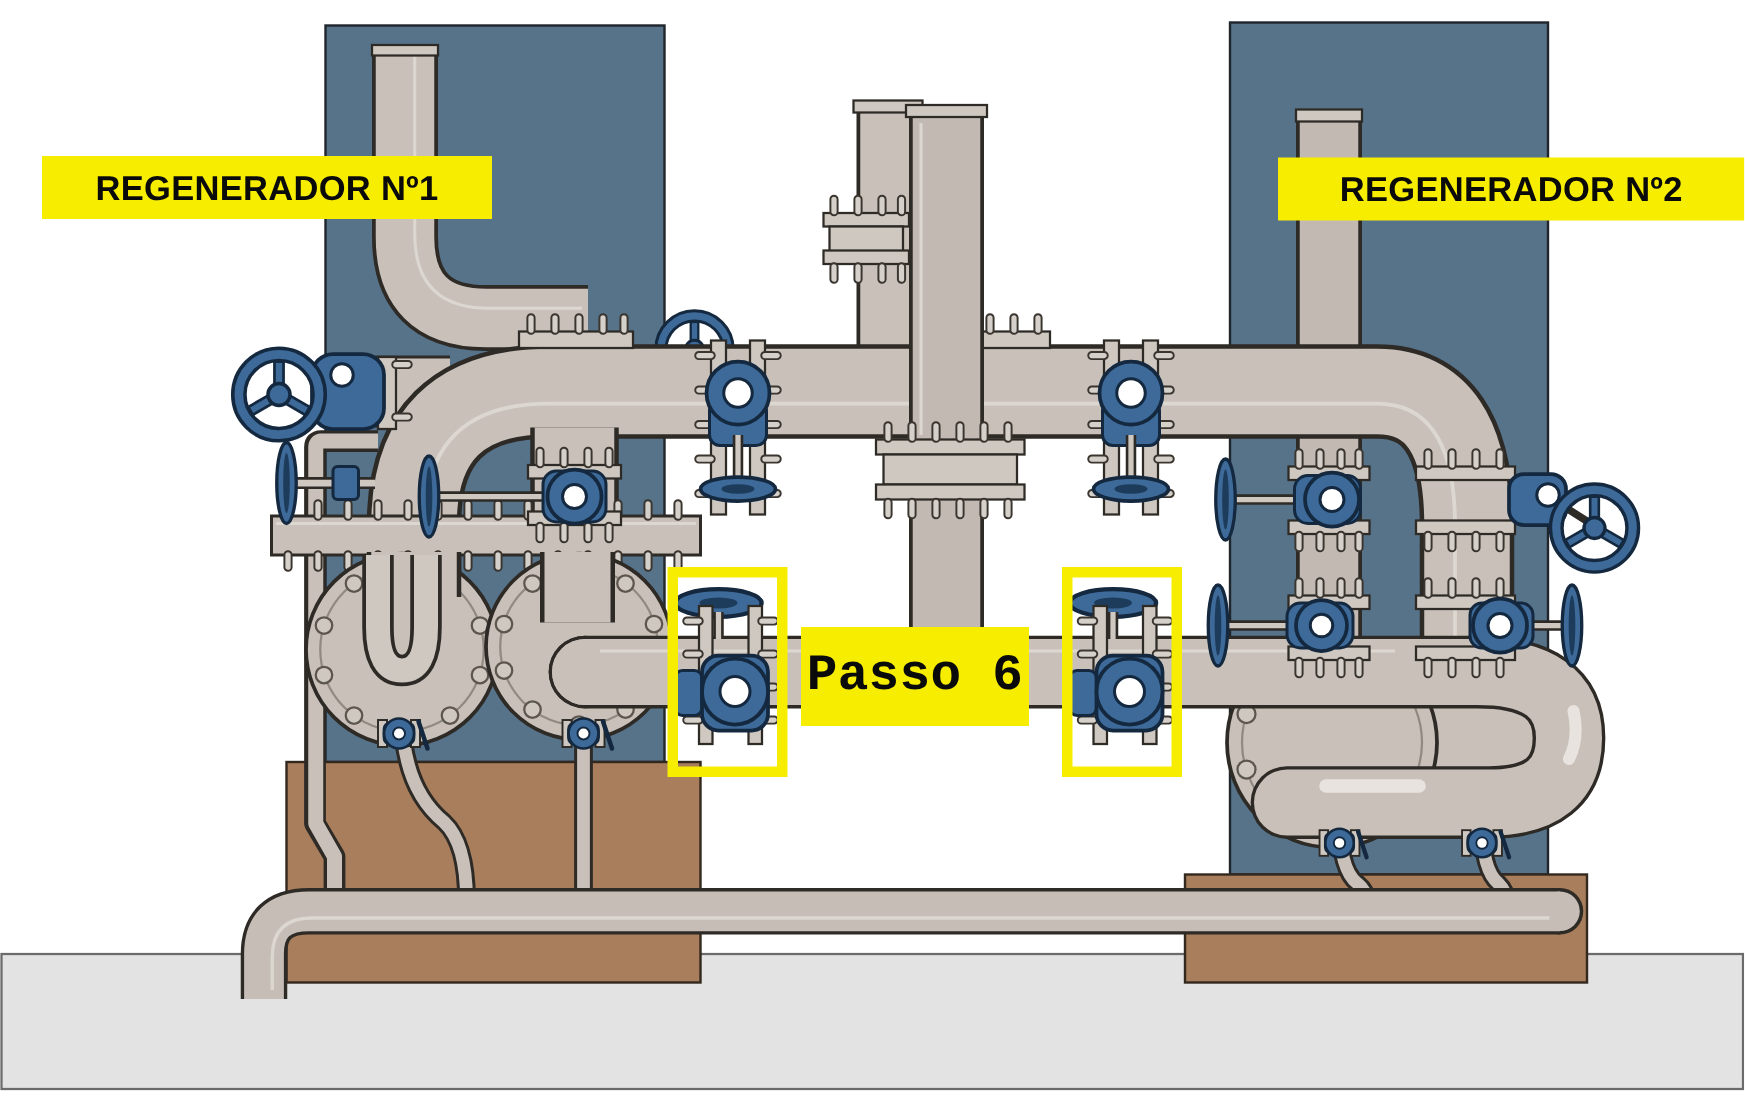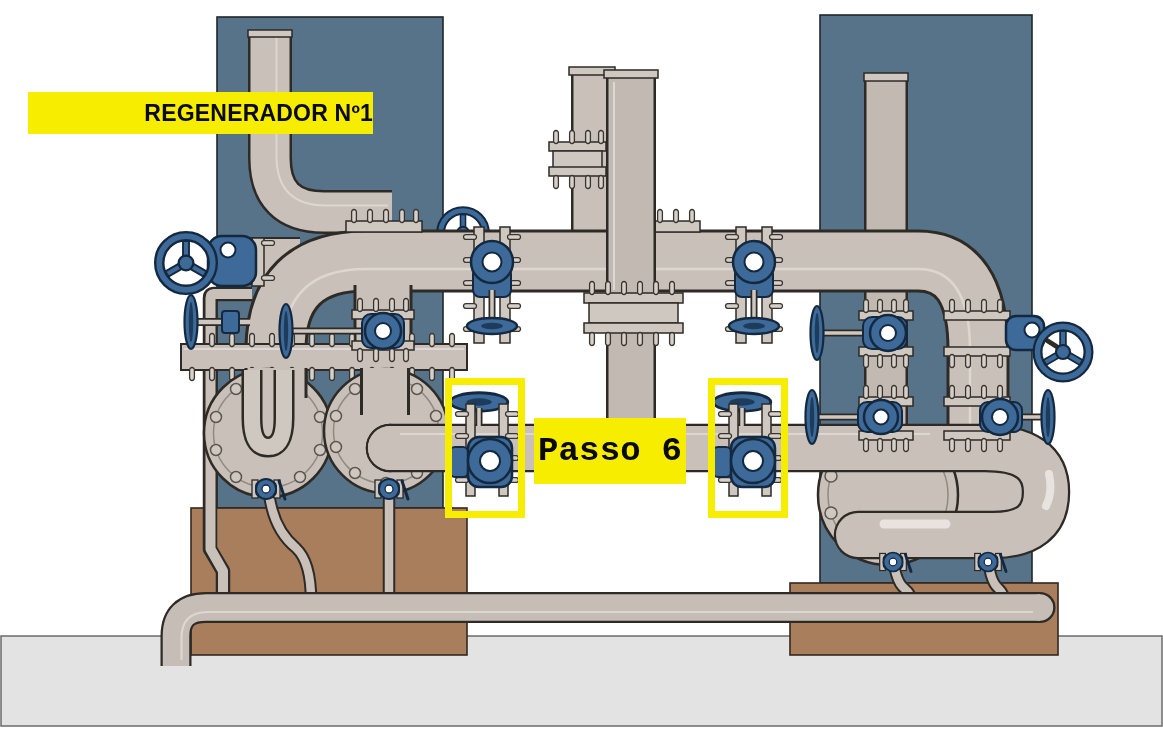--- a/index.html
+++ b/index.html
@@ -467,16 +467,17 @@
     <rect x="713" y="447" width="18" height="30" rx="5" class="blue" stroke-width="2"></rect>
     <rect x="731" y="437" width="44" height="50" rx="11" class="blue" stroke-width="2.5"></rect>
     <circle cx="753" cy="461" r="22" class="blue" stroke-width="2.5"></circle>
     <circle cx="753" cy="461" r="10" class="hole" stroke-width="2"></circle>
   </g>
 </svg>
 
 <div class="hibox" style="left:445px;top:378px;width:66px;height:126px;"></div>
 <div class="hibox" style="left:708px;top:378px;width:66px;height:126px;"></div>
 
-<div class="tag tag-title" style="left:28px;top:92px;width:345px;text-align:right;">REGENERADOR Nº1</div>
+<div class="tag tag-title" style="left:28px;top:104px;width:300px;">REGENERADOR Nº1</div>
+<div class="tag tag-title" style="left:852px;top:105px;width:311px;">REGENERADOR Nº2</div>
 <div class="tag tag-step" style="left:534px;top:418px;width:152px;font-family:Liberation Mono, monospace;">Passo 6</div>
 
 </div>
 
 </body></html>

